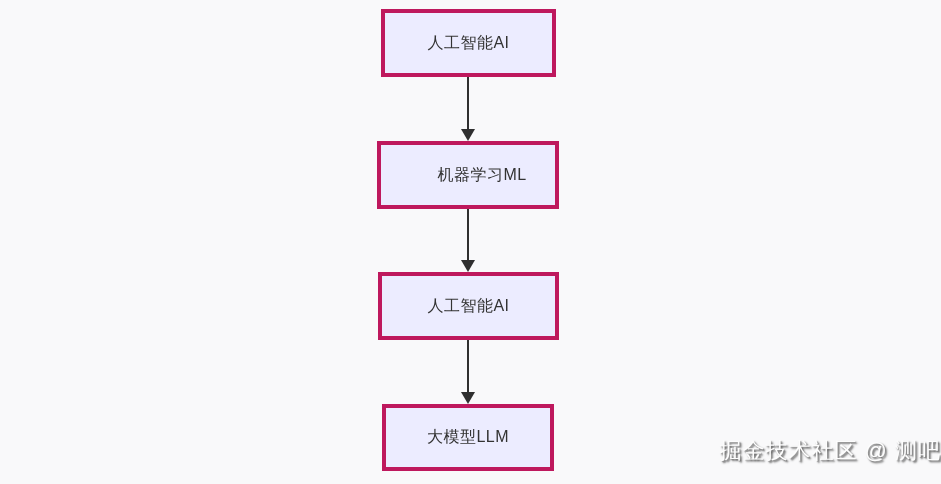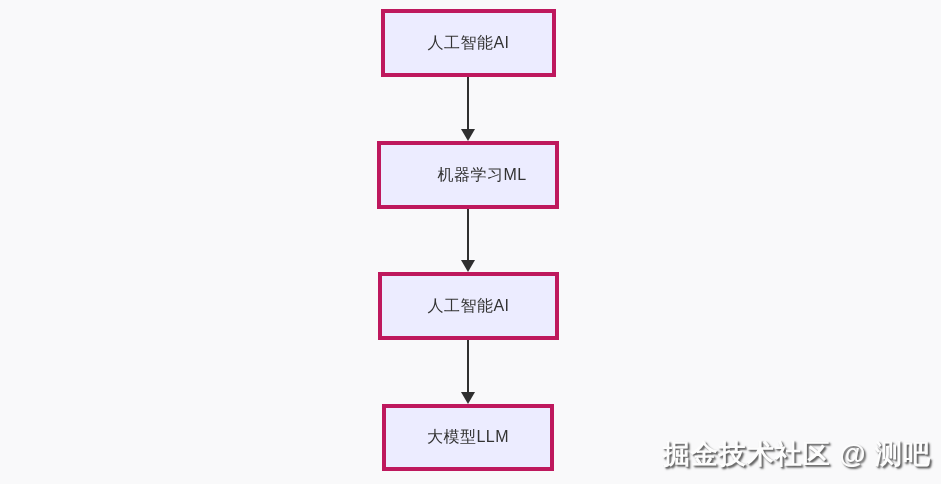--- a/index.html
+++ b/index.html
@@ -49,24 +49,24 @@
     border-left: 7px solid transparent;
     border-right: 7px solid transparent;
     border-top: 12px solid #2f2f2f;
   }
   #edge1-head { top: 129px; }
   #edge2-head { top: 260px; }
   #edge3-head { top: 392px; }
 
   .watermark {
     position: absolute;
-    right: 10px;
+    right: 0;
     top: 436px;
-    font-size: 27px;
-    font-weight: bold;
+    font-size: 22px;
+    font-weight: normal;
     color: #fdfdfd;
     text-shadow: 2px 2px 2px rgba(80,80,80,0.85), 1px 1px 1px rgba(120,120,120,0.6);
     white-space: nowrap;
     letter-spacing: 1px;
   }
 </style>
 </head>
 <body>
 
 <div id="canvas">

